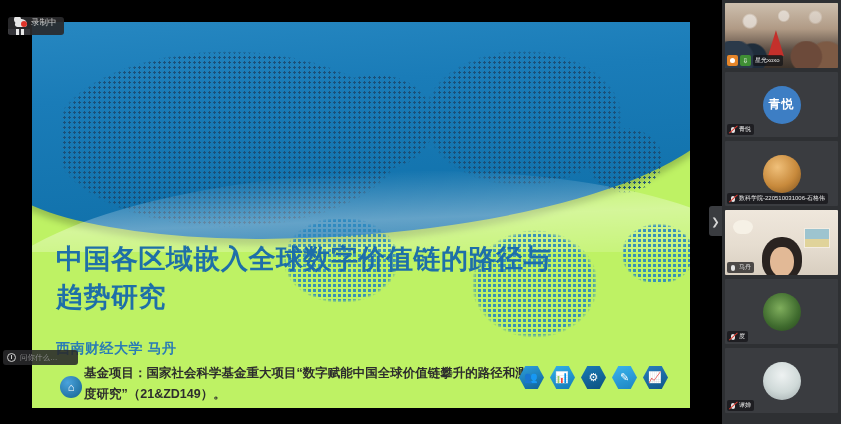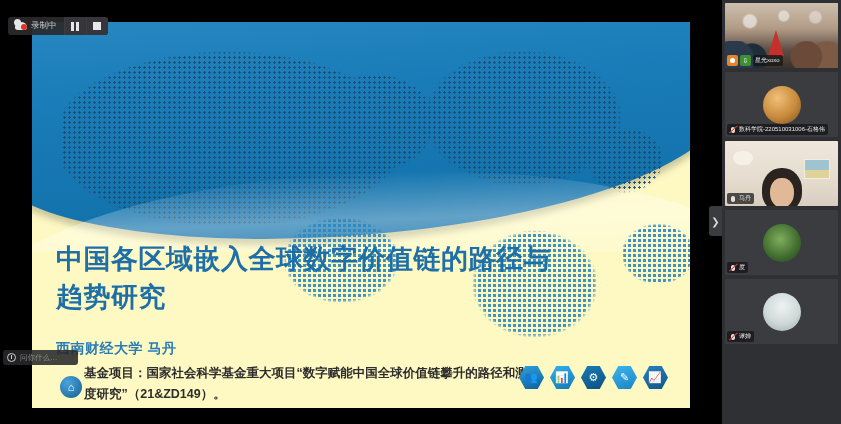--- a/index.html
+++ b/index.html
@@ -11,21 +11,21 @@
   }
   #app { position: relative; width: 841px; height: 424px; background: #000; }
 
   
   .stage {
     position: absolute; left: 0; top: 0; width: 712px; height: 424px;
     background: #000;
   }
   .slide {
     position: absolute; left: 32px; top: 22px; width: 658px; height: 386px;
-    background: #fef9c3; overflow: hidden; padding-left: 40px;
+    background: #bef264; overflow: hidden; padding-left: 40px;
   }
 
   
   .band-wrap { position: absolute; left: 0; top: 0; width: 100%; height: 230px; overflow: hidden; }
   .band {
     position: absolute; left: -6%; top: -66px; width: 112%; height: 280px;
     background: linear-gradient(178deg, #2f8fc7 0%, #1a7cb8 45%, #0f6fa8 100%);
     border-bottom-left-radius: 56% 38%;
     border-bottom-right-radius: 78% 62%;
     transform: rotate(-2.1deg);
@@ -108,20 +108,21 @@
   .hex.h3 { background: linear-gradient(160deg,#1a7cb8,#0b4f7d); }
   .hex.h4 { background: linear-gradient(160deg,#3cb6ef,#1b83c1); }
   .hex.h5 { background: linear-gradient(160deg,#2a7fc0,#0e5587); }
 
   
   .rec-pill {
     position: absolute; left: 8px; top: 17px; height: 18px;
     display: flex; align-items: stretch;
     background: rgba(42,42,44,.93); border-radius: 3px; overflow: hidden;
     z-index: 40;
+    flex-direction: column;
   }
   .rec-main { display: flex; align-items: center; gap: 4px; padding: 0 7px; }
   .rec-cloud {
     position: relative; width: 12px; height: 8px;
     background: #e6e6e6; border-radius: 6px 6px 3px 3px;
   }
   .rec-cloud::before {
     content: ""; position: absolute; left: -1px; top: -3px;
     width: 7px; height: 7px; background: #e6e6e6; border-radius: 50%;
   }
@@ -338,20 +339,29 @@
       </div>
       <div class="share-badge">
           <i></i>
         </div>
       <div class="dl-badge">⇩</div>
       <div class="name-chip chip-offset">
         <span class="name-text">星光xoxo</span>
       </div>
     </div>
 
+    <div class="tile">
+      <div class="avatar-circle av-blue">青悦</div>
+      <div class="name-chip">
+        <span class="mic muted">
+            <span class="cap"></span>
+          </span>
+        <span class="name-text">青悦</span>
+      </div>
+    </div>
 
     <div class="tile">
       <div class="avatar-circle av-amber"></div>
       <div class="name-chip">
         <span class="mic muted">
             <span class="cap"></span>
           </span>
         <span class="name-text">数科学院-220510031006-石格伟</span>
       </div>
     </div>

